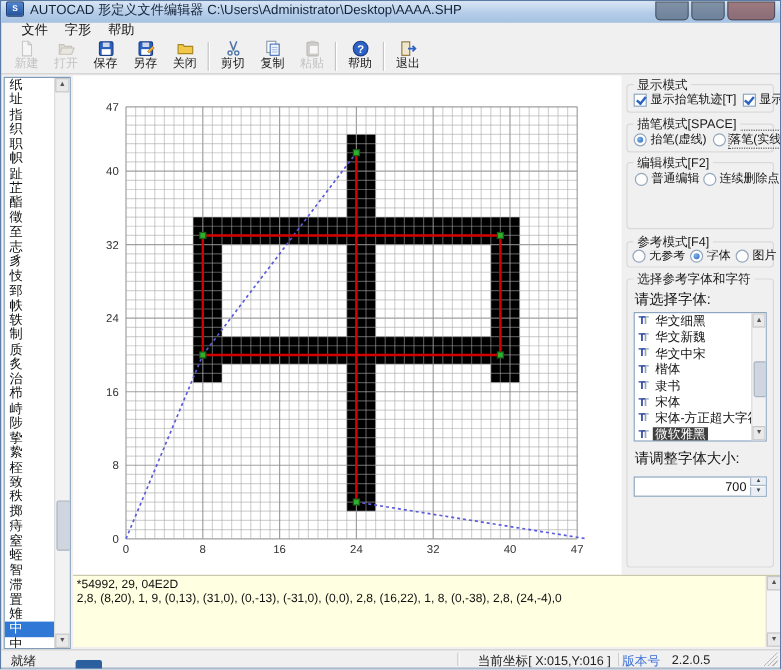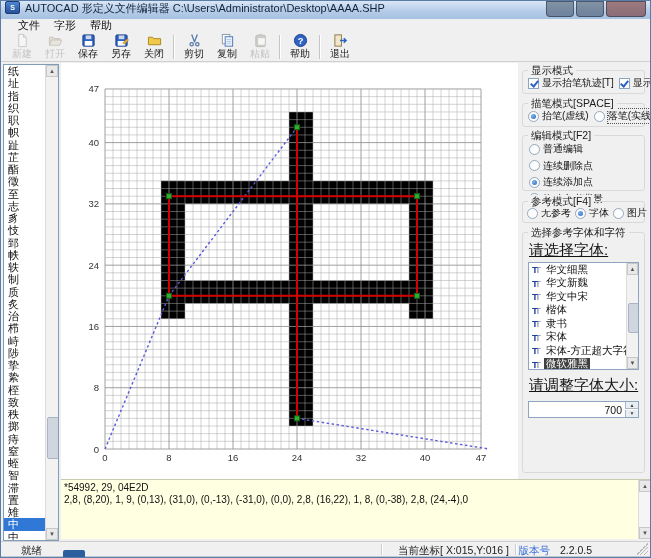--- a/index.html
+++ b/index.html
@@ -38,30 +38,30 @@
   .sarrow.down{bottom:0;}
   .sthumb{position:absolute;left:1px;width:10px;height:40px;background:#cfd6e0;border:1px solid #aab4c2;border-radius:2px;}
 
   
   #canvas{position:absolute;left:60px;top:62px;width:457px;height:416px;background:#fff;}
 
   
   .grp{position:absolute;left:521px;width:123px;border:1px solid #d9d9d9;border-radius:3px;box-sizing:border-box;}
   .gtitle{position:absolute;top:-7px;left:5px;background:#f0f0f0;padding:0 3px;font-size:10.5px;color:#1c1c1c;white-space:nowrap;}
   .optrow{display:flex;gap:5px;padding:5px 4px 3px 5px;flex-wrap:nowrap;}
-  .optcol{display:flex;flex-direction:column;gap:2.5px;padding:6px 4px 3px 6px;text-align:right;}
+  .optcol{display:flex;flex-direction:row;gap:2.5px;padding:6px 4px 3px 6px;text-align:right;}
   .opt{display:flex;align-items:center;gap:3px;font-size:10px;color:#141414;white-space:nowrap;}
   .cb{width:11px;height:11px;border:1px solid #8ca6c0;background:#fff;position:relative;box-sizing:border-box;flex:0 0 11px;}
   .cb.on::after{content:"";position:absolute;left:2.5px;top:0.5px;width:3px;height:6px;border:solid #2a62c4;border-width:0 2px 2px 0;transform:rotate(40deg);}
   .radio{width:11px;height:11px;border-radius:50%;border:1px solid #94a7bd;background:#fdfdfd;position:relative;box-sizing:border-box;flex:0 0 11px;}
   .radio.on::after{content:"";position:absolute;left:2px;top:2px;width:5px;height:5px;border-radius:50%;background:radial-gradient(circle at 35% 35%,#7db1e8,#2a66c4);}
   .opt.focused .olabel{outline:1px dotted #555;}
 
   
-  #g5 .inlabel{font-size:15px;color:#141414;padding:8px 0 2px 6px;text-decoration:underline;}
+  #g5 .inlabel{font-size:12px;color:#141414;padding:8px 0 2px 6px;}
   #fontbox{position:relative;margin:0 5px;height:108px;background:#fff;border:1px solid #8ca6c0;box-sizing:border-box;overflow:hidden;}
   #fontrows{position:absolute;left:0;top:0;right:12px;bottom:0;overflow:hidden;}
   .frow{height:13.5px;display:flex;align-items:center;font-size:10.5px;color:#111;white-space:nowrap;overflow:hidden;padding-left:2px;}
   .tticon{position:relative;width:13px;height:11px;flex:0 0 13px;font-size:9.5px;font-weight:bold;line-height:11px;}
   .tticon i{position:absolute;left:4px;top:0;color:#9aa6b8;font-style:normal;}
   .tticon b{position:absolute;left:1px;top:0;color:#1f3f9e;}
   .fname{padding:0 2px;}
   .fname.sel{background:#404040;color:#fff;}
   #fontbox .vscroll{width:12px;}
   #sizerow{margin:4px 5px 0 5px;height:17px;background:#fff;border:1px solid #8ca6c0;box-sizing:border-box;position:relative;}
@@ -70,21 +70,21 @@
   .spin.dn{bottom:0;border-bottom:none;}
   .spin.up{top:0;}
 
   
   #editor{position:absolute;left:60px;top:478px;width:590px;height:60px;background:#ffffe1;border-top:1px solid #c9c9b0;box-sizing:border-box;}
   #edlines{position:absolute;left:3px;top:2px;right:14px;font-size:10px;line-height:12px;color:#111;white-space:nowrap;overflow:hidden;}
   #editor .vscroll{background:#f5f5f5;}
 
   
   #statusbar{position:absolute;left:0;top:540px;width:100%;height:15px;background:#f0f0f0;border-top:1px solid #cfcfcf;box-sizing:border-box;font-size:10.5px;color:#222;}
-  #st-ready{position:absolute;left:20px;top:2px;text-align:right;}
+  #st-ready{position:absolute;left:8px;top:2px;text-align:right;}
   #st-coords{position:absolute;right:141px;top:2px;}
   #st-verlabel{position:absolute;right:100px;top:2px;color:#3a6fd8;}
   #st-version{position:absolute;right:58px;top:2px;}
   .ssep{position:absolute;top:2px;height:11px;width:1px;background:#cdcdcd;box-shadow:1px 0 0 #fff;}
   #grip{position:absolute;right:2px;bottom:1px;width:12px;height:12px;background:
     linear-gradient(135deg,transparent 50%,#b8b8b8 50%,#b8b8b8 55%,transparent 55%,transparent 65%,#b8b8b8 65%,#b8b8b8 70%,transparent 70%,transparent 80%,#b8b8b8 80%,#b8b8b8 85%,transparent 85%);}
   #bottomstrip{position:absolute;left:0;top:555px;width:100%;height:3px;background:#bfc9d6;}
   #taskicon{position:absolute;left:62px;top:549px;width:22px;height:9px;background:#2c5f9d;border-radius:2px 2px 0 0;}
 </style>
 </head>

